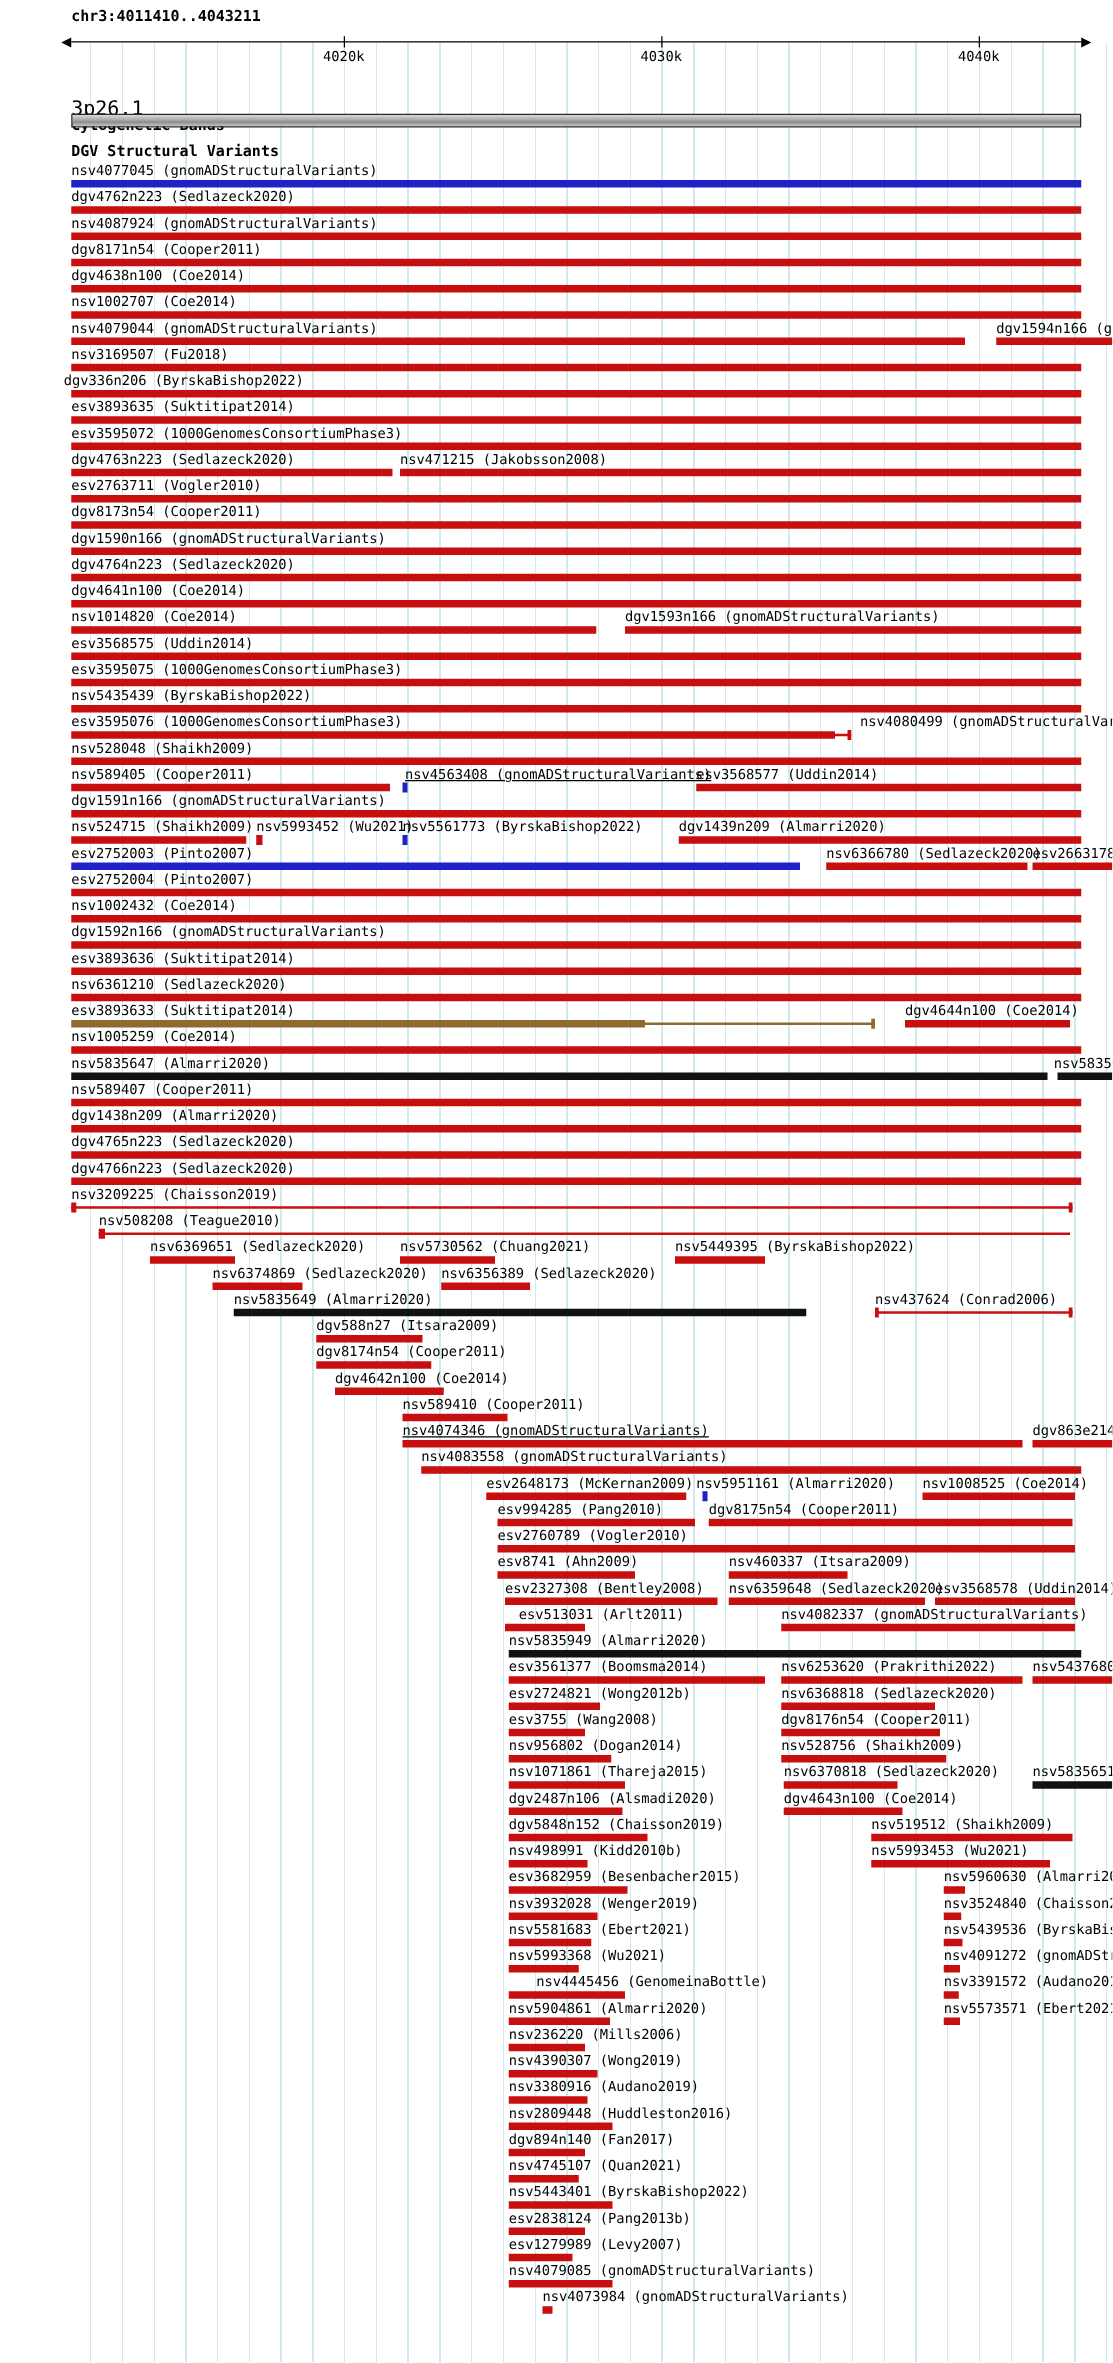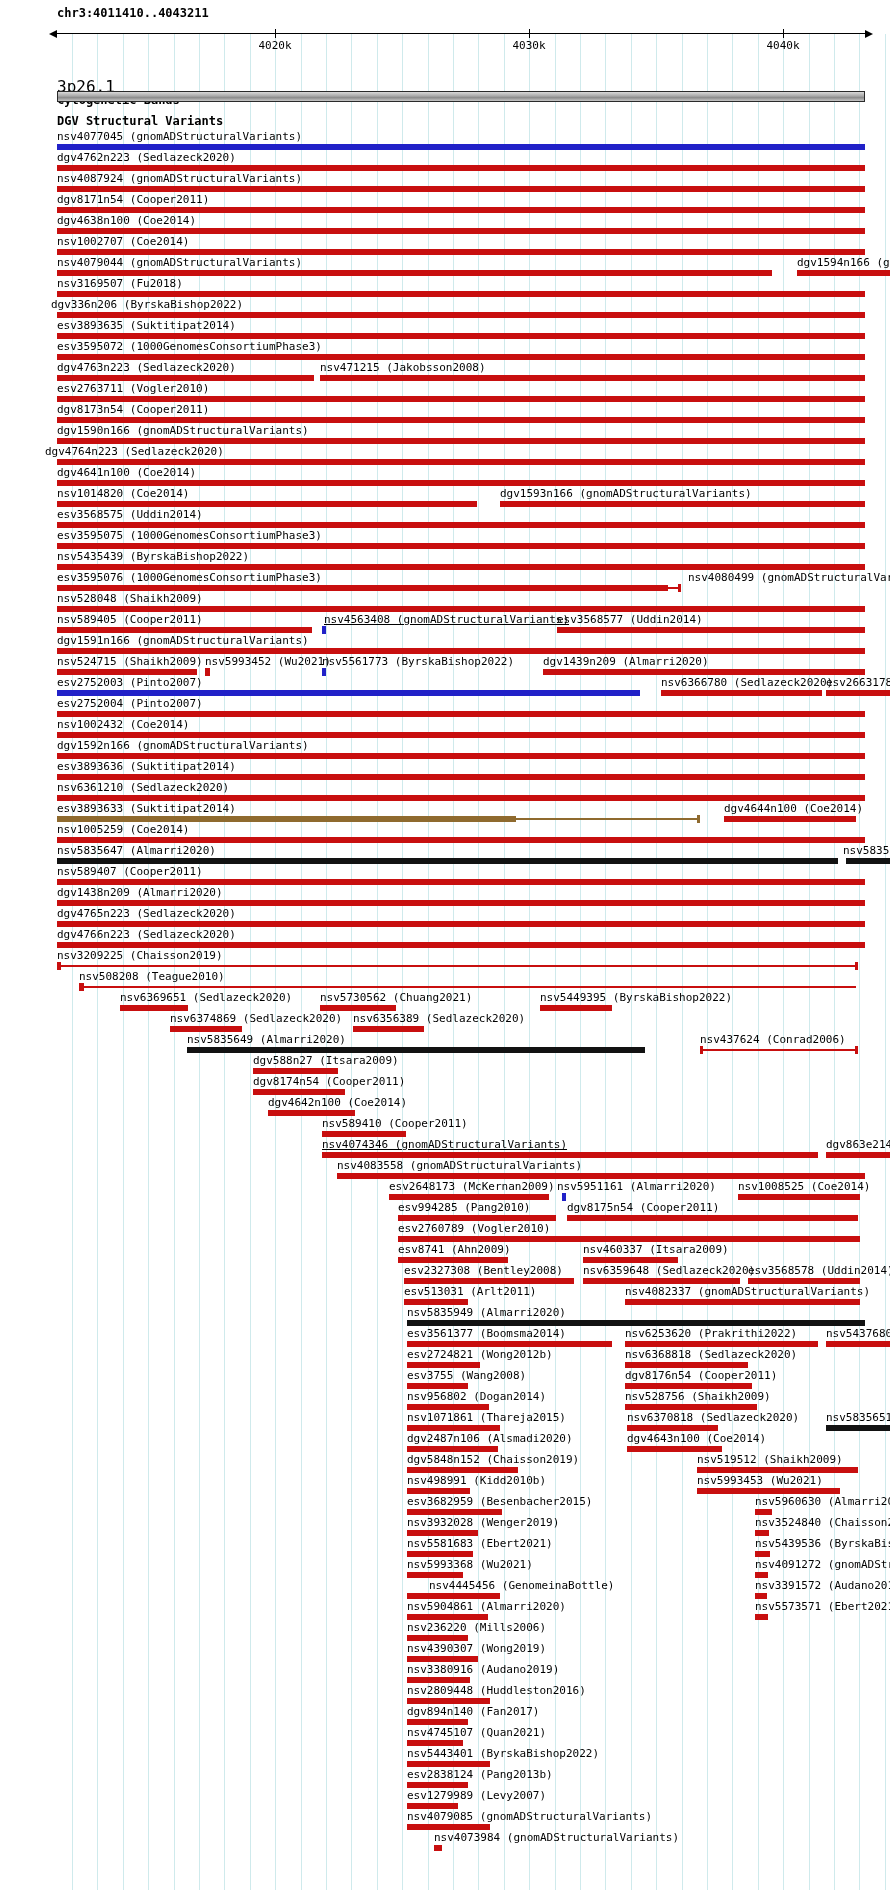--- a/index.html
+++ b/index.html
@@ -130,21 +130,21 @@
       </div>
       <div class="trow">
         <span class="flabel" style="left: 57px;">dgv8173n54 (Cooper2011)</span>
         <div class="shape bar c-red" style="left: 57px; width: 808px;"></div>
       </div>
       <div class="trow">
         <span class="flabel" style="left: 57px;">dgv1590n166 (gnomADStructuralVariants)</span>
         <div class="shape bar c-red" style="left: 57px; width: 808px;"></div>
       </div>
       <div class="trow">
-        <span class="flabel" style="left: 45px;">dgv4764n223 (Sedlazeck2020)</span>
+        <span class="flabel" style="left: 57px;">dgv4764n223 (Sedlazeck2020)</span>
         <div class="shape bar c-red" style="left: 57px; width: 808px;"></div>
       </div>
       <div class="trow">
         <span class="flabel" style="left: 57px;">dgv4641n100 (Coe2014)</span>
         <div class="shape bar c-red" style="left: 57px; width: 808px;"></div>
       </div>
       <div class="trow">
         <span class="flabel" style="left: 57px;">nsv1014820 (Coe2014)</span>
         <div class="shape bar c-red" style="left: 57px; width: 420px;"></div>
         <span class="flabel" style="left: 500px;">dgv1593n166 (gnomADStructuralVariants)</span>
@@ -342,21 +342,21 @@
       </div>
       <div class="trow">
         <span class="flabel" style="left: 404px;">esv2327308 (Bentley2008)</span>
         <div class="shape bar c-red" style="left: 404px; width: 170px;"></div>
         <span class="flabel" style="left: 583px;">nsv6359648 (Sedlazeck2020)</span>
         <div class="shape bar c-red" style="left: 583px; width: 157px;"></div>
         <span class="flabel" style="left: 748px;">esv3568578 (Uddin2014)</span>
         <div class="shape bar c-red" style="left: 748px; width: 112px;"></div>
       </div>
       <div class="trow">
-        <span class="flabel" style="left: 404px;">esv513031 (Arlt2011)</span>
+        <span class="flabel" style="left: 404px; padding-left: 11px;">esv513031 (Arlt2011)</span>
         <div class="shape bar c-red" style="left: 404px; width: 64px;"></div>
         <span class="flabel" style="left: 625px;">nsv4082337 (gnomADStructuralVariants)</span>
         <div class="shape bar c-red" style="left: 625px; width: 235px;"></div>
       </div>
       <div class="trow">
         <span class="flabel" style="left: 407px;">nsv5835949 (Almarri2020)</span>
         <div class="shape bar c-black" style="left: 407px; width: 458px;"></div>
       </div>
       <div class="trow">
         <span class="flabel" style="left: 407px;">esv3561377 (Boomsma2014)</span>

